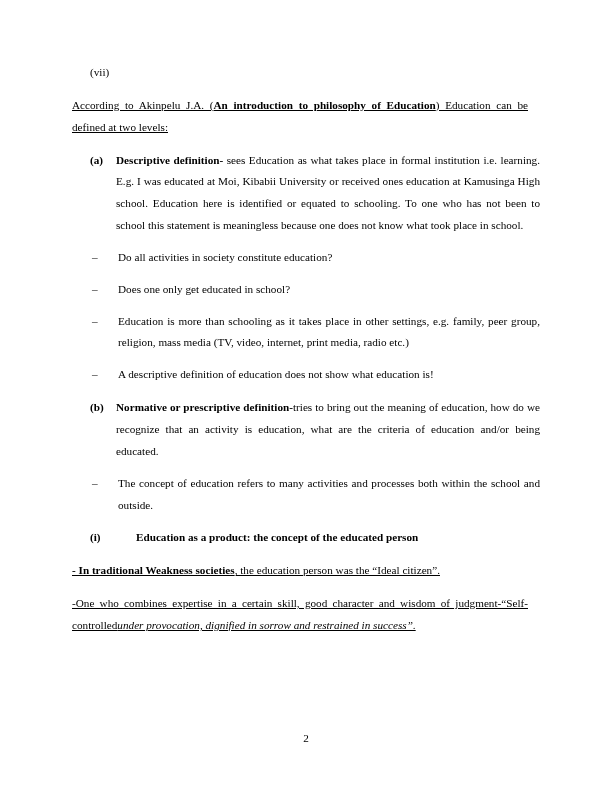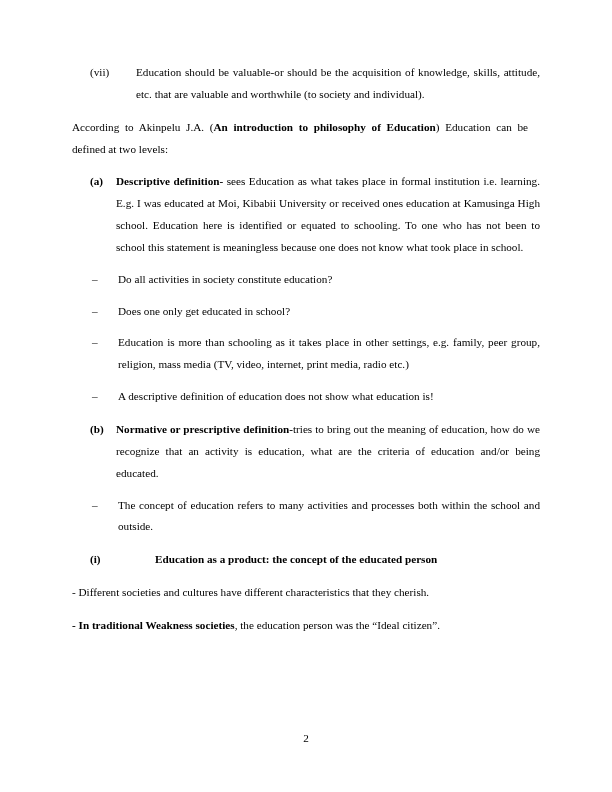--- a/index.html
+++ b/index.html
@@ -40,20 +40,21 @@
     flex: 0 0 46px;
   }
   .roman-item .text {
     flex: 1 1 auto;
     text-align: justify;
   }
 
   p.para {
     margin: 11px 12px 0 0;
     text-align: justify;
+    text-decoration: underline;
   }
 
   
   .letter-item {
     display: flex;
     margin: 11px 0 0 18px;
   }
   .letter-item .marker {
     width: 26px;
     flex: 0 0 26px;
@@ -87,21 +88,20 @@
     display: flex;
     margin: 11px 0 0 18px;
     font-weight: bold;
   }
   .roman-heading .marker {
     width: 46px;
     flex: 0 0 46px;
   }
   .roman-heading .text {
     flex: 1 1 auto;
-    margin-left: 19px;
   }
 
   b.inline-bold { font-weight: bold; }
   i.inline-italic { font-style: italic; }
 
   .page-number {
     position: absolute;
     bottom: 48px;
     left: 0;
     width: 612px;
@@ -110,21 +110,20 @@
   }
 </style>
 </head>
 <body>
 
 <div class="page">
   <div class="doc-body">
 
     <div class="roman-item">
       <span class="marker">(vii)</span>
-      <span class="text">Education should be valuable-or should be the acquisition of knowledge, skills, attitude, etc. that are valuable and worthwhile (to society and individual).</span>
     </div>
 
     <p class="para"><span>According to Akinpelu J.A. (</span><b class="inline-bold">An introduction to philosophy of Education</b><span>) Education can be defined at two levels:</span></p>
 
     <div class="letter-item">
       <span class="marker">(a)</span>
       <span class="text"><b class="inline-bold">Descriptive definition-</b><span> sees Education as what takes place in formal institution i.e. learning. E.g. I was educated at Moi, Kibabii University or received ones education at Kamusinga High school. Education here is identified or equated to schooling. To one who has not been to school this statement is meaningless because one does not know what took place in school.</span></span>
     </div>
 
 
@@ -154,22 +153,22 @@
       <span class="marker">–</span>
       <span class="text">The concept of education refers to many activities and processes both within the school and outside.</span>
     </div>
 
     <div class="roman-heading">
       <span class="marker">(i)</span>
       <span class="text">Education as a product: the concept of the educated person</span>
     </div>
 
 
-    <p class="para">- Different societies and cultures have different characteristics that they cherish.</p>
 
     <p class="para"><b class="inline-bold">- In traditional Weakness societies</b><span>, the education person was the “Ideal citizen”.</span></p>
 
+    <p class="para"><span>-One who combines expertise in a certain skill, good character and wisdom of judgment-“Self-controlled</span><i class="inline-italic">under provocation, dignified in sorrow and restrained in success”.</i></p>
 
 
   </div>
 </div>
 
 <div class="page-number">2</div>
 
 </body></html>

